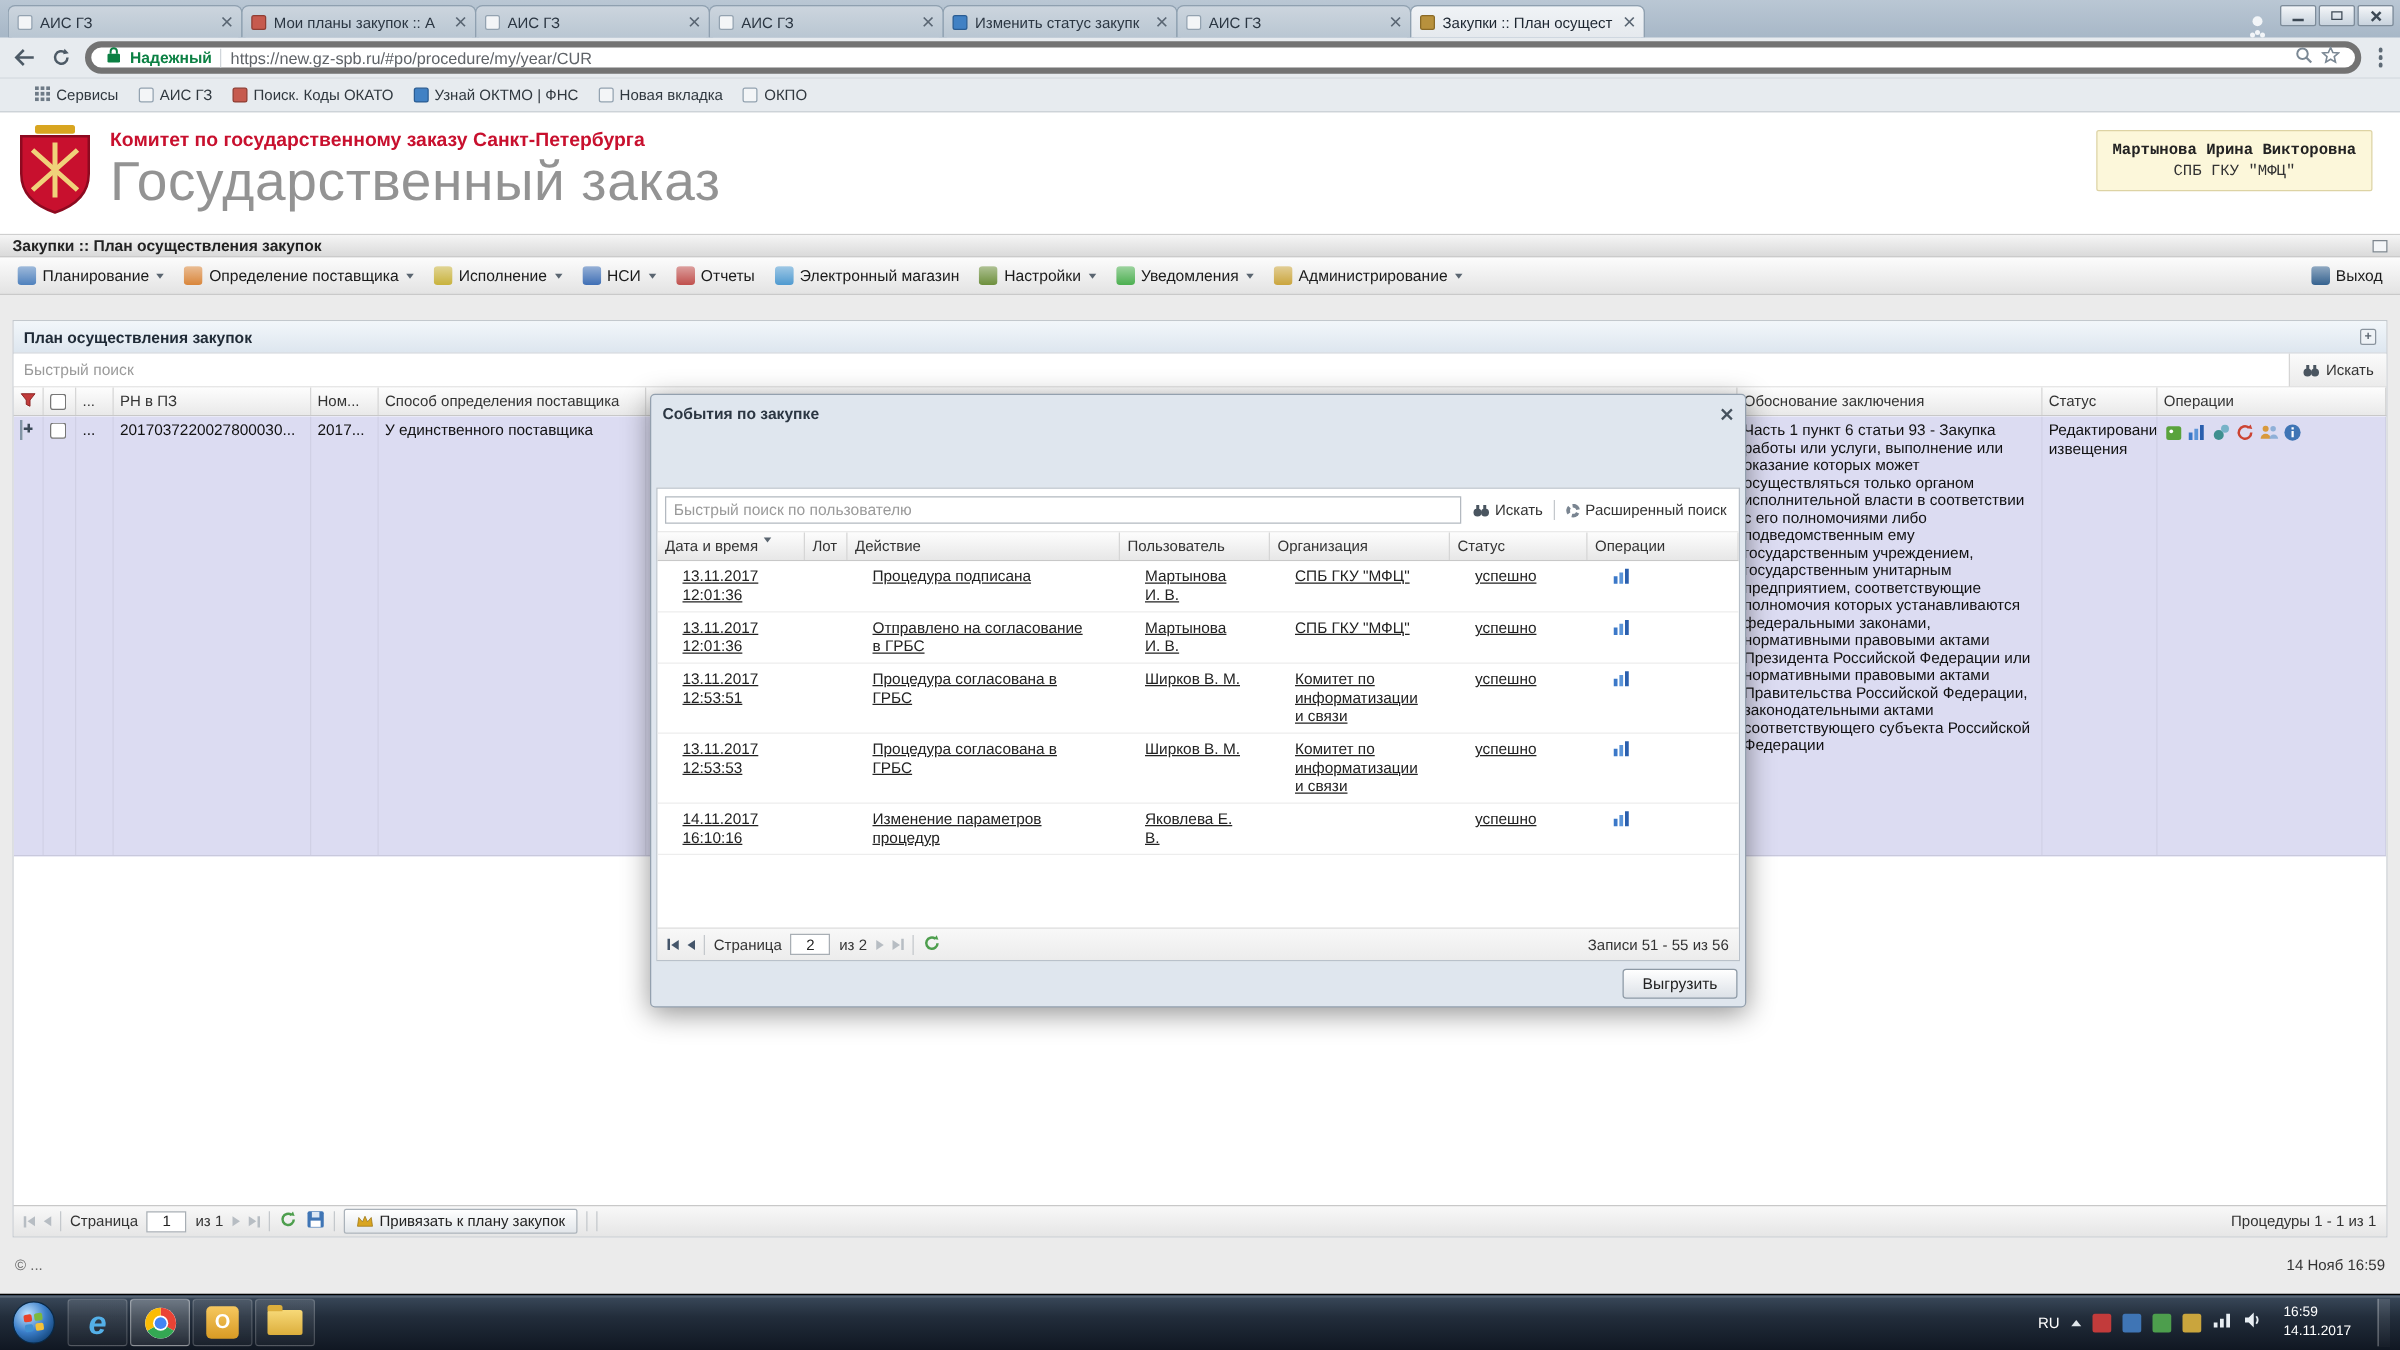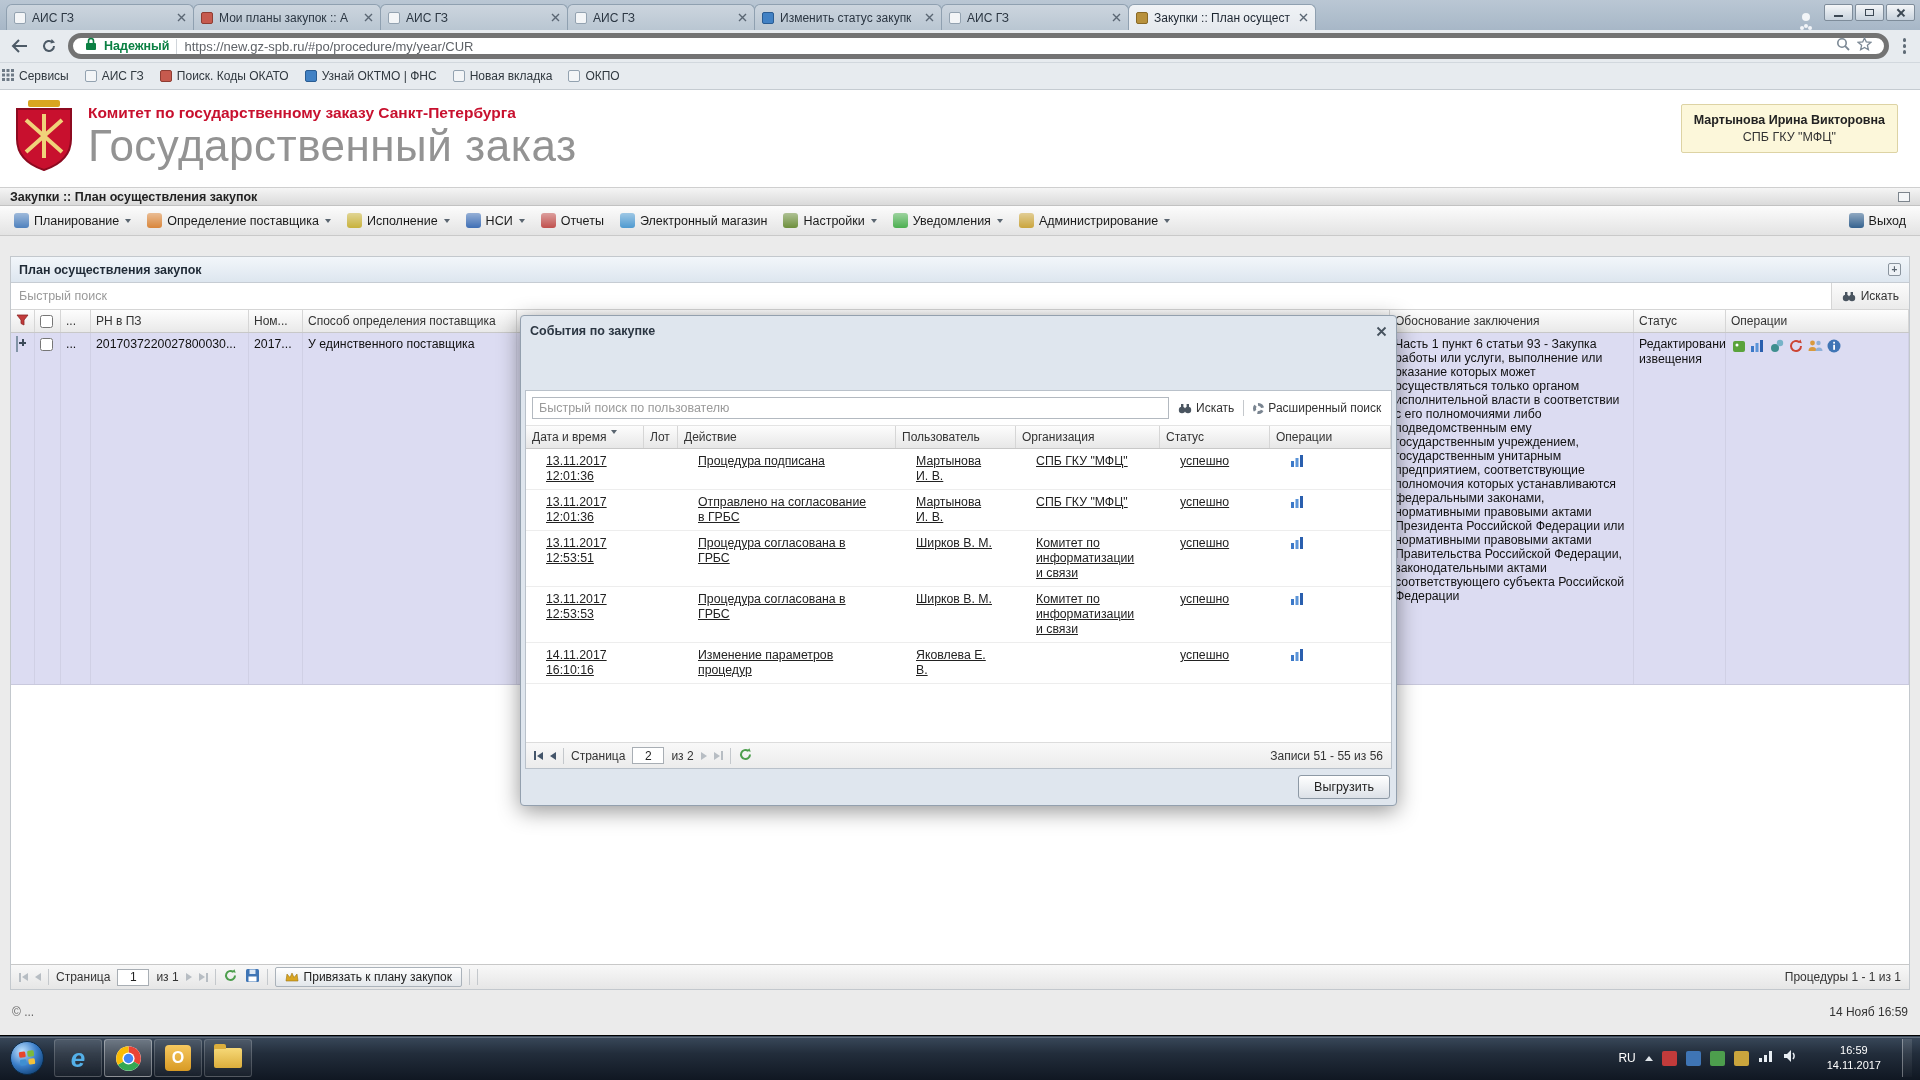--- a/index.html
+++ b/index.html
@@ -35,32 +35,32 @@
 
   .navbar { height:33px; background:#e7ebef; border-bottom:1px solid #d2d8de; display:flex; align-items:center; padding:0 8px; gap:8px; flex:none;}
   .nav-ic { width:22px; height:22px; display:flex; align-items:center; justify-content:center; }
   .addr { flex:1; height:26px; background:#fff; border:5px solid #737373; border-radius:13px; display:flex; align-items:center; padding:0 12px; gap:7px; }
   .secure { color:#0b8043; font-size:12.5px; font-weight:bold; }
   .addr-div { width:1px; height:15px; background:#d0d5da; }
   .url { color:#5f6368; font-size:13px; flex:1; white-space:nowrap; overflow:hidden;}
   .dots3 { display:flex; flex-direction:column; gap:2.5px; padding:0 6px;}
   .dots3 i { width:3.5px; height:3.5px; border-radius:50%; background:#5f6b76; display:block;}
 
-  .bookmarks { height:27px; background:#e7ebef; border-bottom:1px solid #c5cbd1; display:flex; align-items:center; padding:0 2px; gap:16px; font-size:12px; color:#30383f; flex:none;}
+  .bookmarks { height:27px; background:#e7ebef; border-bottom:1px solid #c5cbd1; display:flex; align-items:center; padding:0 28px; gap:16px; font-size:12px; color:#30383f; flex:none;}
   .bm { display:flex; align-items:center; gap:5px; white-space:nowrap;}
   .bm-ic { width:12px; height:12px; border-radius:2px; flex:none;}
 
   
   .viewport { flex:1; display:flex; flex-direction:column; background:#ebebeb; overflow:hidden; }
 
   .site-header { height:97px; background:#fff; position:relative; flex:none;}
   .logo-wrap { position:absolute; left:14px; top:10px; display:flex; gap:14px; }
   .logo-text .org-line { color:#c8102e; font-weight:bold; font-size:15.5px; margin-top:4px;}
   .logo-text .site-title { color:#939393; font-size:44px; line-height:1.08; letter-spacing:.5px;}
-  .user-box { position:absolute; right:22px; top:14px; min-width:212px; padding:8px 12px; background:#fcf7da; border:1px solid #ddd3a4; border-radius:2px; text-align:center; font-size:12.5px; color:#333;}
+  .user-box { position:absolute; right:22px; top:14px; min-width:212px; padding:8px 12px; background:#fcf7da; border:1px solid #ddd3a4; border-radius:2px; text-align:center; font-size:12.5px; color:#333;font-family:Liberation Mono, monospace;}
   .user-box .uname { font-weight:bold; margin-bottom:3px; color:#222;}
 
   .breadcrumb-bar { height:19px; background:linear-gradient(#f5f5f5,#dadada); border-top:1px solid #cfcfcf; border-bottom:1px solid #c2c2c2; display:flex; align-items:center; padding:0 10px; font-size:12.5px; font-weight:bold; color:#222; flex:none;}
   .bc-ic { margin-left:auto; width:12px; height:10px; border:1.5px solid #7d858d; background:#f4f6f8;}
 
   .menubar { height:30px; background:linear-gradient(#fcfcfc,#e3e3e3); border-bottom:1px solid #c9c9c9; display:flex; align-items:center; padding:0 6px; font-size:12.5px; color:#1a1a1a; flex:none;}
   .menu-item { display:flex; align-items:center; gap:5px; padding:4px 8px; white-space:nowrap;}
   .mi-ic { width:15px; height:15px; border-radius:3px; background-image:linear-gradient(rgba(255,255,255,.45),rgba(255,255,255,0)); flex:none;}
   .caret { width:0; height:0; border-left:3.5px solid transparent; border-right:3.5px solid transparent; border-top:4px solid #5a6570; margin-left:1px;}
   .menu-exit { margin-left:auto; }
@@ -131,21 +131,21 @@
   .task-ic.active { background:linear-gradient(rgba(255,255,255,.28),rgba(255,255,255,.08)); border:1px solid rgba(255,255,255,.35);}
   .task-ic.hl { background:linear-gradient(rgba(255,255,255,.12),rgba(255,255,255,.03)); border:1px solid rgba(255,255,255,.18);}
   .ie-e { font-size:26px; font-style:italic; font-weight:bold; color:#54b0e8; line-height:1;}
   .outlook-ic { width:26px; height:26px; border-radius:4px; background:linear-gradient(#f6c85f,#d89a24); display:flex; align-items:center; justify-content:center; color:#fff; font-weight:bold; font-size:16px;}
   .folder-ic { position:relative; width:28px; height:20px; background:linear-gradient(#f7d978,#dcae3c); border-radius:2px;}
   .folder-ic::before { content:""; position:absolute; top:-4px; left:0; width:12px; height:5px; background:#dcae3c; border-radius:2px 2px 0 0;}
   .tray { margin-left:auto; display:flex; align-items:center; gap:9px; padding-right:4px;}
   .tray-lang { color:#fff; font-size:12px; }
   .tray-up { width:0; height:0; border-left:4px solid transparent; border-right:4px solid transparent; border-bottom:5px solid #dfe5ea;}
   .tray-ic { width:15px; height:15px; border-radius:2px; }
-  .clock { color:#fff; font-size:11px; text-align:center; line-height:1.35; padding:0 8px;margin-left:12px;}
+  .clock { color:#fff; font-size:11px; text-align:left; line-height:1.35; padding:0 8px;}
   .show-desktop { width:10px; height:38px; border-left:1px solid rgba(255,255,255,.35); background:linear-gradient(rgba(255,255,255,.12),rgba(255,255,255,.02)); margin-left:4px;}
 </style>
 </head>
 <body>
 
 <div class="screen">
   <div class="browser">
 
     <div class="tabstrip">
       <div class="tab">

